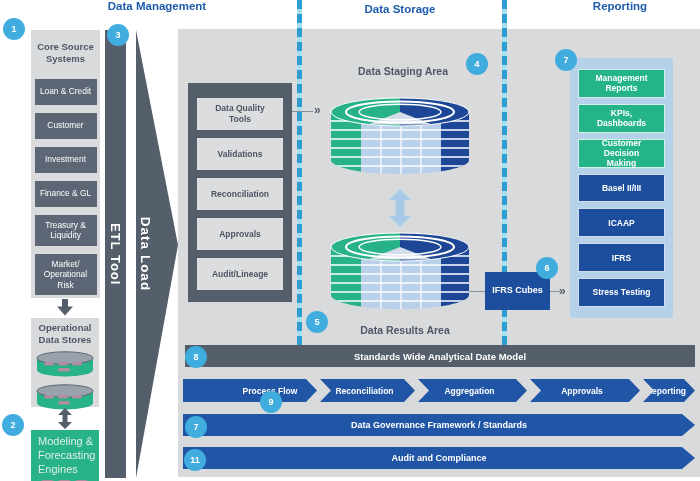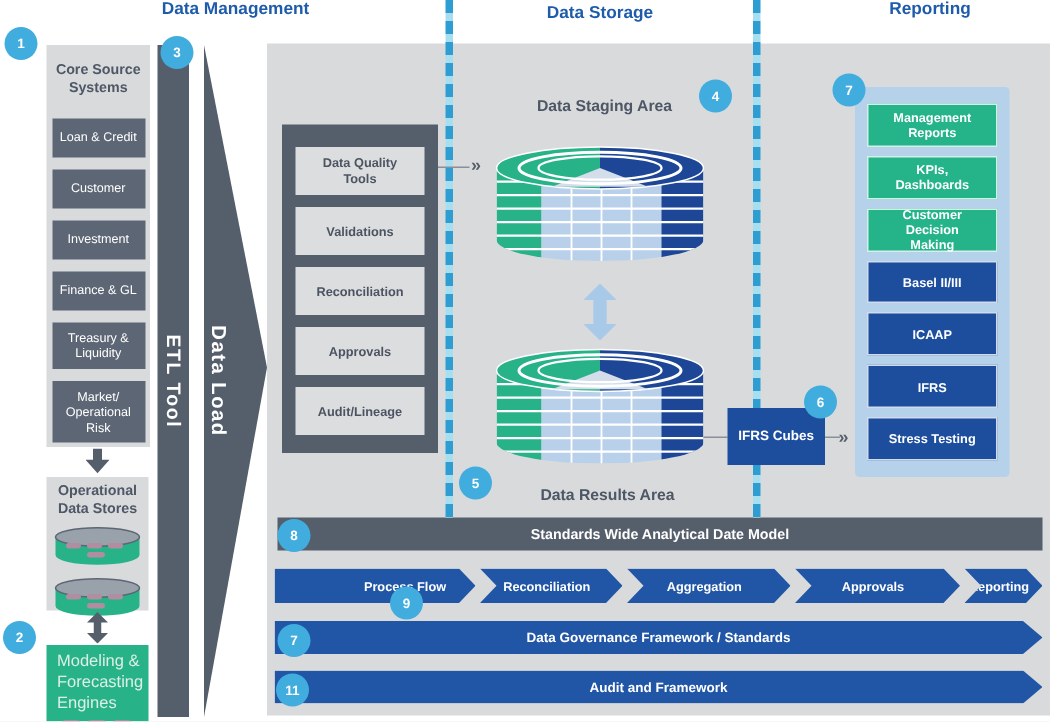--- a/index.html
+++ b/index.html
@@ -269,21 +269,21 @@
     <div class="seg">Reconciliation</div>
     <div class="seg">Aggregation</div>
     <div class="seg">Approvals</div>
     <div class="seg">Reporting</div>
   </div>
 
   <div class="abs arrow-bar" style="left:183px;top:414px;">
     <span>Data Governance Framework / Standards</span>
   </div>
   <div class="abs arrow-bar" style="left:183px;top:447px;">
-    <span>Audit and Framework</span>
+    <span>Audit and Compliance</span>
   </div>
 
   <div class="badge" style="left:3px;top:18px;">1</div>
   <div class="badge" style="left:2px;top:414px;">2</div>
   <div class="badge" style="left:107px;top:24px;">3</div>
   <div class="badge" style="left:466px;top:53px;">4</div>
   <div class="badge" style="left:306px;top:311px;">5</div>
   <div class="badge" style="left:536px;top:257px;">6</div>
   <div class="badge" style="left:555px;top:49px;">7</div>
   <div class="badge" style="left:185px;top:346px;">8</div>

